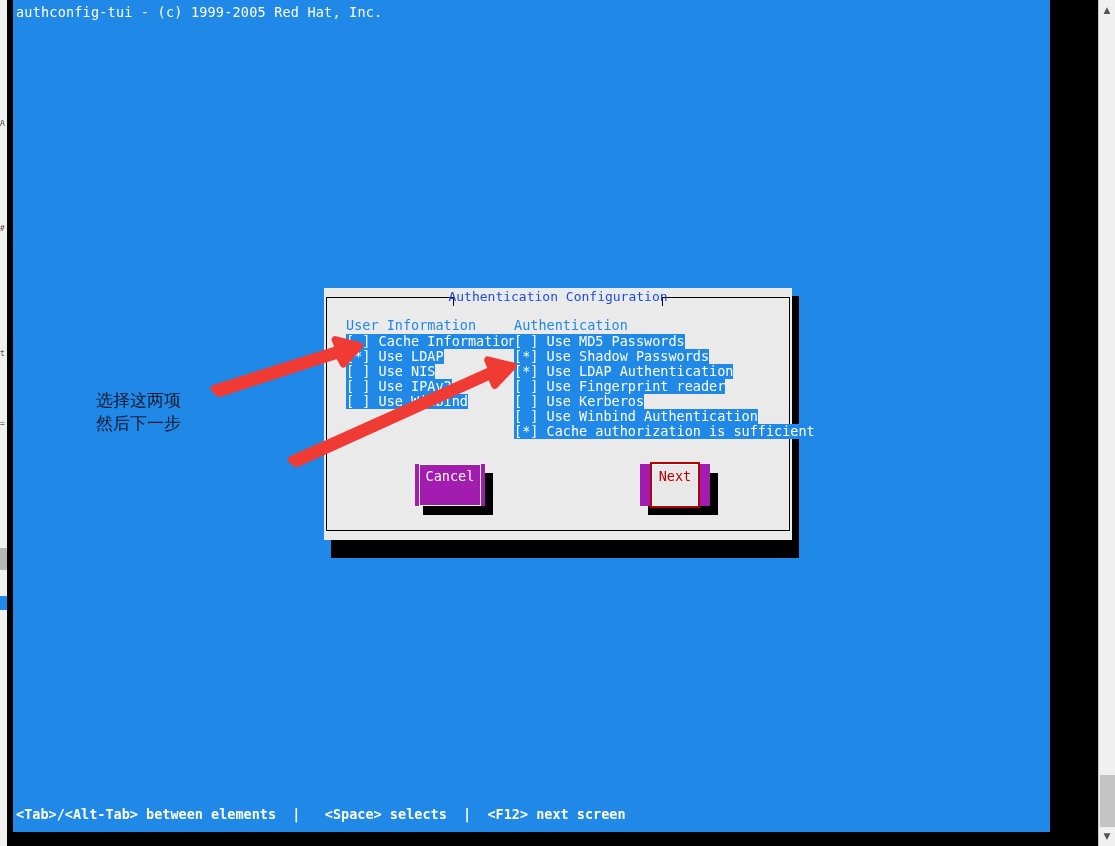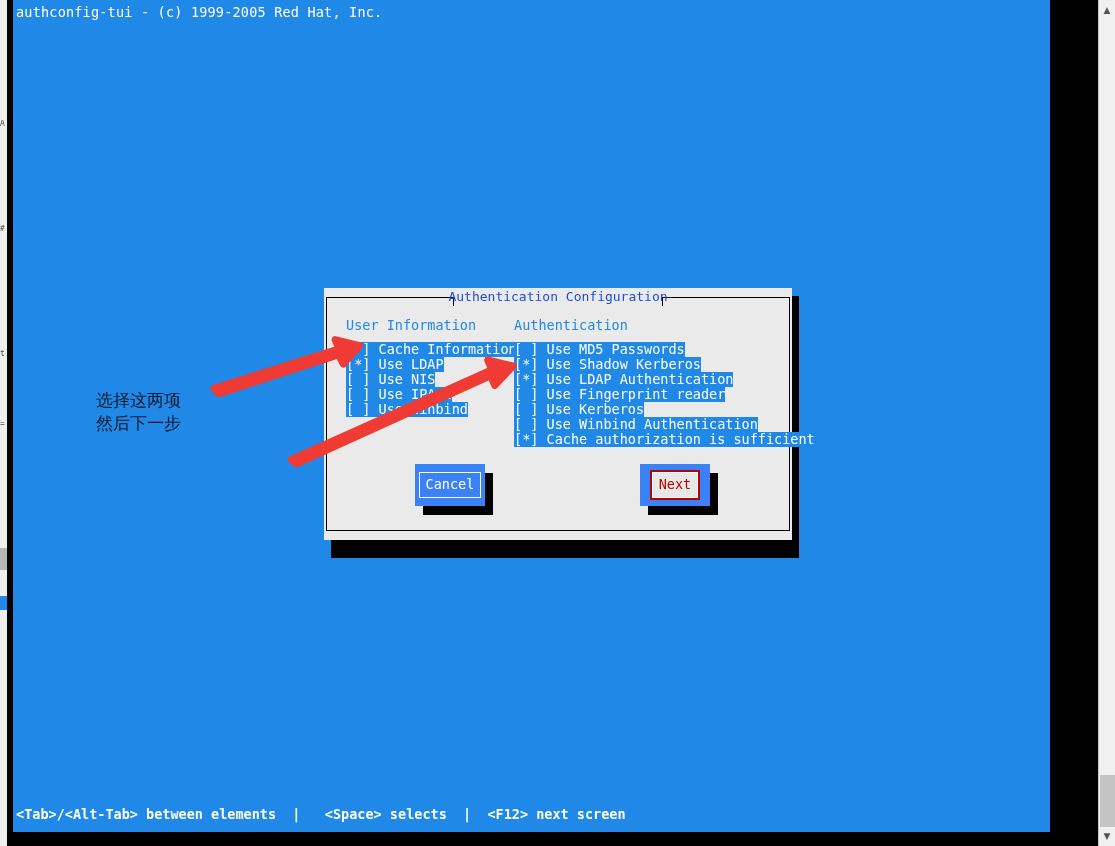--- a/index.html
+++ b/index.html
@@ -184,21 +184,21 @@
     top: 30px;
   }
   .col.left  { left: 22px; }
   .col.right { left: 190px; }
 
   .col-head {
     color: #2089e8;
     font-size: 13.5px;
     line-height: 15px;
     white-space: pre;
-    margin-bottom: 8px;
+    margin-bottom: 0px;
   }
   .opt {
     display: inline-block;
     color: #ffffff;
     background: #2089e8;
     font-size: 13.5px;
     line-height: 15px;
     white-space: pre;
   }
   .opt-row { line-height: 15px; height: 15px; }
@@ -208,24 +208,23 @@
   .btn-shadow {
     position: absolute;
     left: 8px; top: 9px;
     width: 70px; height: 42px;
     background: #000000;
   }
   .btn {
     position: relative;
     width: 70px;
     height: 42px;
-    background: #3b82f6;
+    background: #a21caf;
     box-sizing: border-box;
     display: flex;
-    align-items: center;
     justify-content: center;
   }
   .btn .inner {
     box-sizing: border-box;
     border: 1px solid #ffffff;
     padding: 4px 6px 5px 6px;
     color: #ffffff;
     font-size: 13.5px;
     line-height: 15px;
     white-space: pre;
@@ -294,21 +293,21 @@
         <div class="opt-row"><span class="opt">[ ] Cache Information</span></div>
         <div class="opt-row"><span class="opt">[*] Use LDAP</span></div>
         <div class="opt-row"><span class="opt">[ ] Use NIS</span></div>
         <div class="opt-row"><span class="opt">[ ] Use IPAv2</span></div>
         <div class="opt-row"><span class="opt">[ ] Use Winbind</span></div>
       </div>
 
       <div class="col right">
         <div class="col-head">Authentication</div>
         <div class="opt-row"><span class="opt">[ ] Use MD5 Passwords</span></div>
-        <div class="opt-row"><span class="opt">[*] Use Shadow Kerberos</span></div>
+        <div class="opt-row"><span class="opt">[*] Use Shadow Passwords</span></div>
         <div class="opt-row"><span class="opt">[*] Use LDAP Authentication</span></div>
         <div class="opt-row"><span class="opt">[ ] Use Fingerprint reader</span></div>
         <div class="opt-row"><span class="opt">[ ] Use Kerberos</span></div>
         <div class="opt-row"><span class="opt">[ ] Use Winbind Authentication</span></div>
         <div class="opt-row"><span class="opt">[*] Cache authorization is sufficient</span></div>
       </div>
 
       <div class="btn-wrap" id="btn-cancel-wrap">
         <div class="btn-shadow"></div>
         <div class="btn">

